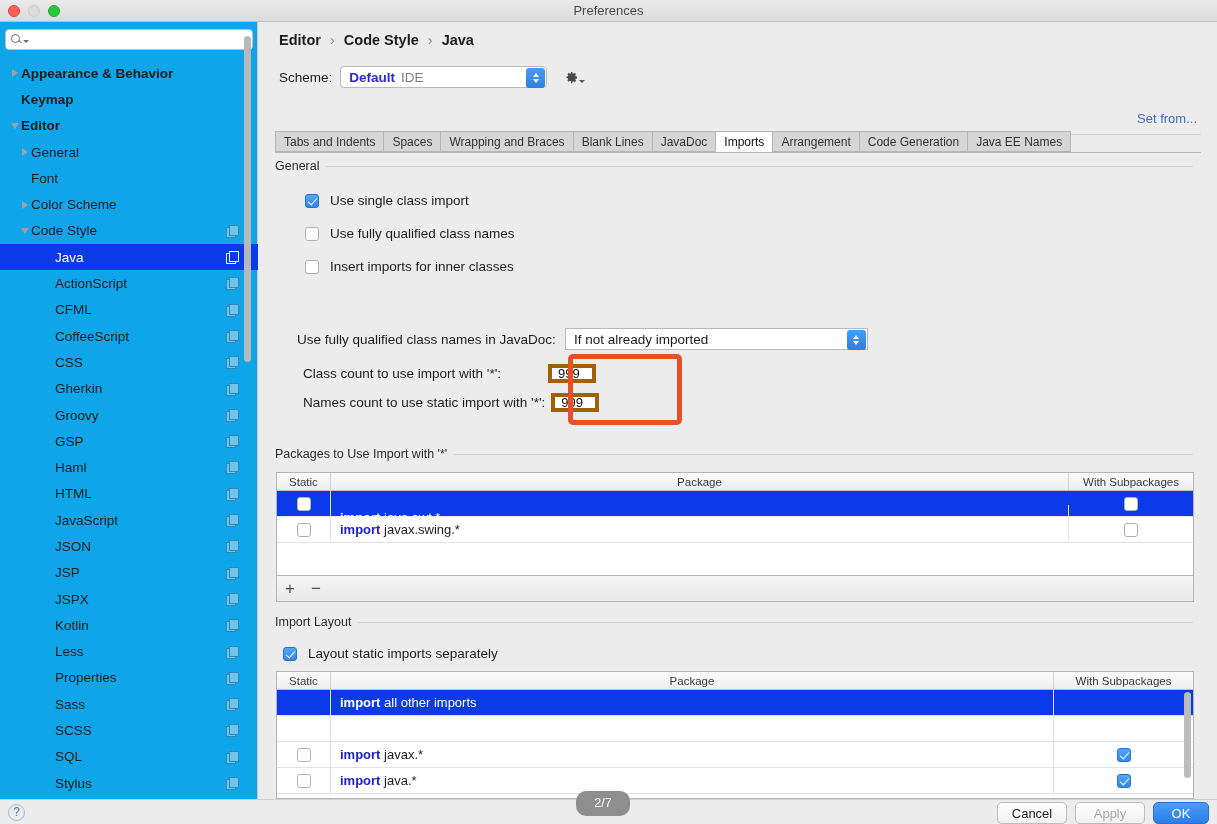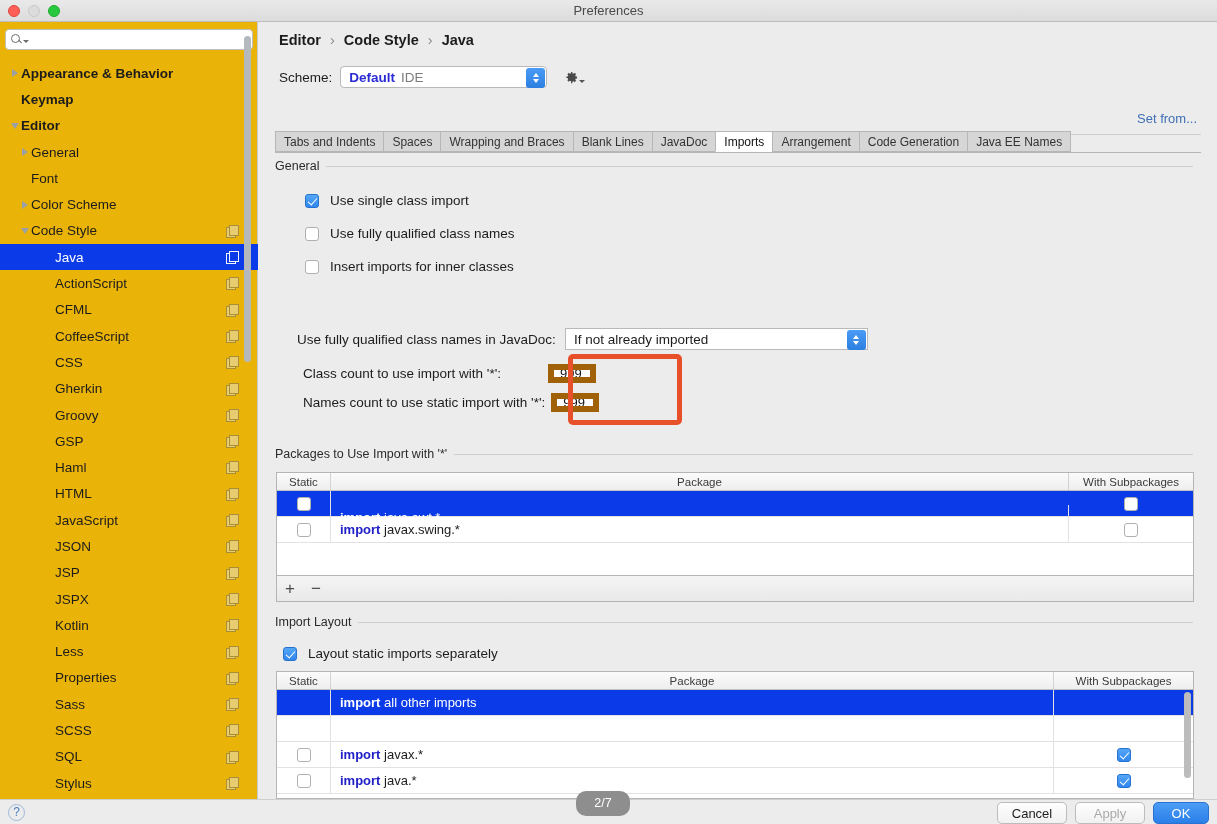--- a/index.html
+++ b/index.html
@@ -25,21 +25,21 @@
     font-size: 13px; color: #4b4b4b;
   }
   .traffic { position: absolute; top: 5px; width: 12px; height: 12px; border-radius: 50%; }
   .tl-close { left: 8px;  background: #ff5f57; border: 1px solid #e0443e; }
   .tl-min   { left: 28px; background: #dcdcdc; border: 1px solid #c9c9c9; }
   .tl-max   { left: 48px; background: #28c840; border: 1px solid #1dad2b; }
 
   
   .sidebar {
     position: absolute; left: 0; top: 22px; width: 258px; height: 777px;
-    background: #eab308; border-right: 1px solid #c6c9cc;
+    background: #0ea5e9; border-right: 1px solid #c6c9cc;
   }
   .search-wrap { position: absolute; left: 5px; top: 7px; width: 248px; height: 21px; }
   .search-field {
     width: 248px; height: 21px; background: #fff;
     border: 1px solid #bfbfbf; border-radius: 4px;
     display: flex; align-items: center; padding-left: 5px;
   }
   .mag { width: 11px; height: 11px; position: relative; display: inline-block; }
   .mag::before {
     content: ""; position: absolute; left: 0; top: 0;
@@ -173,21 +173,21 @@
   .jd-combo {
     position: relative; margin-left: 9px; width: 303px; height: 22px;
     background: #fff; border: 1px solid #b9b9b9; border-radius: 0;
     display: flex; align-items: center;
   }
   .jd-combo .val { padding-left: 8px; font-size: 13.5px; }
 
   .count-row { position: absolute; display: flex; align-items: center; }
   .count-label { font-size: 13.5px; color: #1c1c1c; }
   .numfield {
-    width: 48px; height: 19px; background: #fff; border: 6px solid #a16207;
+    width: 48px; height: 19px; background: #fff; border: 4px solid #a16207;
     font-size: 13px; padding-left: 6px; line-height: 17px; color: #111;
   }
   .redbox {
     position: absolute; left: 293px; top: 201px; width: 114px; height: 71px;
     border: 5px solid #e8502a; border-radius: 5px; pointer-events: none;
   }
 
   
   .tbl { position: absolute; background: #fff; border: 1px solid #b5b5b5; }
   .thead { display: flex; height: 18px; background: linear-gradient(#fbfbfb,#eeeeee); border-bottom: 1px solid #c2c2c2; }

